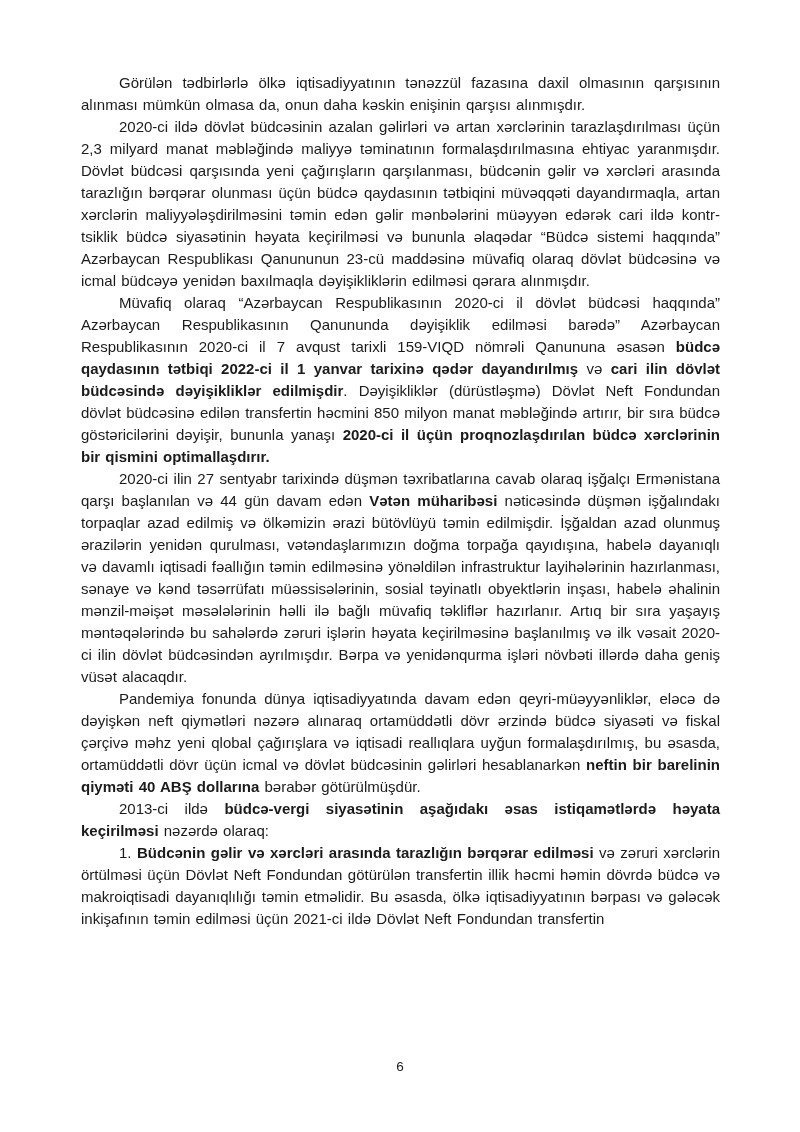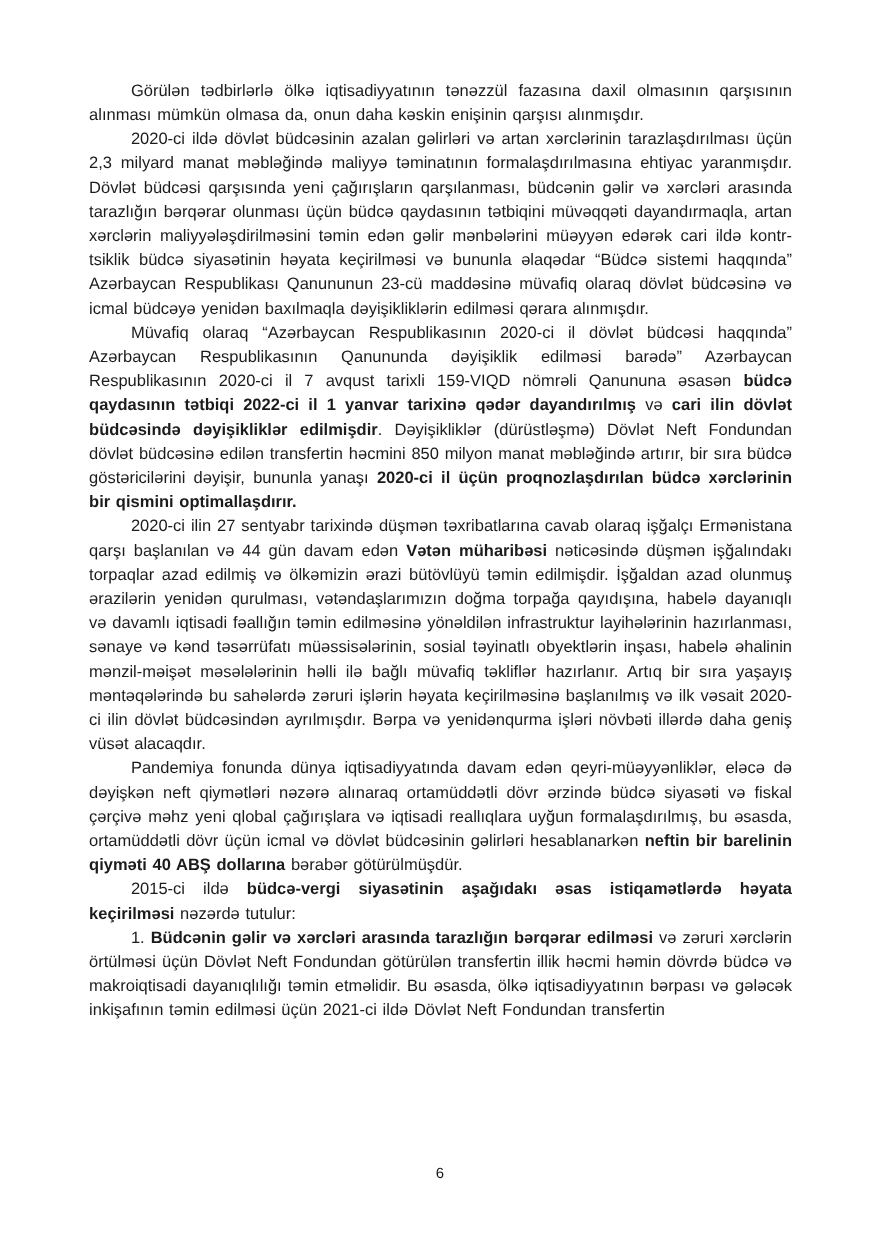--- a/index.html
+++ b/index.html
@@ -60,19 +60,19 @@
 <div class="page">
   <div class="content">
 
     <p class="para"><span>Görülən tədbirlərlə ölkə iqtisadiyyatının tənəzzül fazasına daxil olmasının qarşısının alınması mümkün olmasa da, onun daha kəskin enişinin qarşısı alınmışdır.</span></p>
     <p class="para"><span>2020-ci ildə dövlət büdcəsinin azalan gəlirləri və artan xərclərinin tarazlaşdırılması üçün 2,3 milyard manat məbləğində maliyyə təminatının formalaşdırılmasına ehtiyac yaranmışdır. Dövlət büdcəsi qarşısında yeni çağırışların qarşılanması, büdcənin gəlir və xərcləri arasında tarazlığın bərqərar olunması üçün büdcə qaydasının tətbiqini müvəqqəti dayandırmaqla, artan xərclərin maliyyələşdirilməsini təmin edən gəlir mənbələrini müəyyən edərək cari ildə kontr-tsiklik büdcə siyasətinin həyata keçirilməsi və bununla əlaqədar “Büdcə sistemi haqqında” Azərbaycan Respublikası Qanununun 23-cü maddəsinə müvafiq olaraq dövlət büdcəsinə və icmal büdcəyə yenidən baxılmaqla dəyişikliklərin edilməsi qərara alınmışdır.</span></p>
     <p class="para"><span>Müvafiq olaraq “Azərbaycan Respublikasının 2020-ci il dövlət büdcəsi haqqında” Azərbaycan Respublikasının Qanununda dəyişiklik edilməsi barədə” Azərbaycan Respublikasının 2020-ci il 7 avqust tarixli 159-VIQD nömrəli Qanununa əsasən </span><b>büdcə qaydasının tətbiqi 2022-ci il 1 yanvar tarixinə qədər dayandırılmış</b><span> və </span><b>cari ilin dövlət büdcəsində dəyişikliklər edilmişdir</b><span>. Dəyişikliklər (dürüstləşmə) Dövlət Neft Fondundan dövlət büdcəsinə edilən transfertin həcmini 850 milyon manat məbləğində artırır, bir sıra büdcə göstəricilərini dəyişir, bununla yanaşı </span><b>2020-ci il üçün proqnozlaşdırılan büdcə xərclərinin bir qismini optimallaşdırır.</b></p>
     <p class="para"><span>2020-ci ilin 27 sentyabr tarixində düşmən təxribatlarına cavab olaraq işğalçı Ermənistana qarşı başlanılan və 44 gün davam edən </span><b>Vətən müharibəsi</b><span> nəticəsində düşmən işğalındakı torpaqlar azad edilmiş və ölkəmizin ərazi bütövlüyü təmin edilmişdir. İşğaldan azad olunmuş ərazilərin yenidən qurulması, vətəndaşlarımızın doğma torpağa qayıdışına, habelə dayanıqlı və davamlı iqtisadi fəallığın təmin edilməsinə yönəldilən infrastruktur layihələrinin hazırlanması, sənaye və kənd təsərrüfatı müəssisələrinin, sosial təyinatlı obyektlərin inşası, habelə əhalinin mənzil-məişət məsələlərinin həlli ilə bağlı müvafiq təkliflər hazırlanır. Artıq bir sıra yaşayış məntəqələrində bu sahələrdə zəruri işlərin həyata keçirilməsinə başlanılmış və ilk vəsait 2020-ci ilin dövlət büdcəsindən ayrılmışdır. Bərpa və yenidənqurma işləri növbəti illərdə daha geniş vüsət alacaqdır.</span></p>
 
 
     <p class="para"><span>Pandemiya fonunda dünya iqtisadiyyatında davam edən qeyri-müəyyənliklər, eləcə də dəyişkən neft qiymətləri nəzərə alınaraq ortamüddətli dövr ərzində büdcə siyasəti və fiskal çərçivə məhz yeni qlobal çağırışlara və iqtisadi reallıqlara uyğun formalaşdırılmış, bu əsasda, ortamüddətli dövr üçün icmal və dövlət büdcəsinin gəlirləri hesablanarkən </span><b>neftin bir barelinin qiyməti 40 ABŞ dollarına</b><span> bərabər götürülmüşdür.</span></p>
-    <p class="para"><span>2015-ci ildə </span><b>büdcə-vergi siyasətinin aşağıdakı əsas istiqamətlərdə həyata keçirilməsi</b><span> nəzərdə tutulur:</span></p>
+    <p class="para"><span>2013-ci ildə </span><b>büdcə-vergi siyasətinin aşağıdakı əsas istiqamətlərdə həyata keçirilməsi</b><span> nəzərdə olaraq:</span></p>
     <p class="para"><span>1. </span><b>Büdcənin gəlir və xərcləri arasında tarazlığın bərqərar edilməsi</b><span> və zəruri xərclərin örtülməsi üçün Dövlət Neft Fondundan götürülən transfertin illik həcmi həmin dövrdə büdcə və makroiqtisadi dayanıqlılığı təmin etməlidir. Bu əsasda, ölkə iqtisadiyyatının bərpası və gələcək inkişafının təmin edilməsi üçün 2021-ci ildə Dövlət Neft Fondundan transfertin</span></p>
 
   </div>
 
   <div class="page-number">6</div>
 </div>
 
 </body></html>

